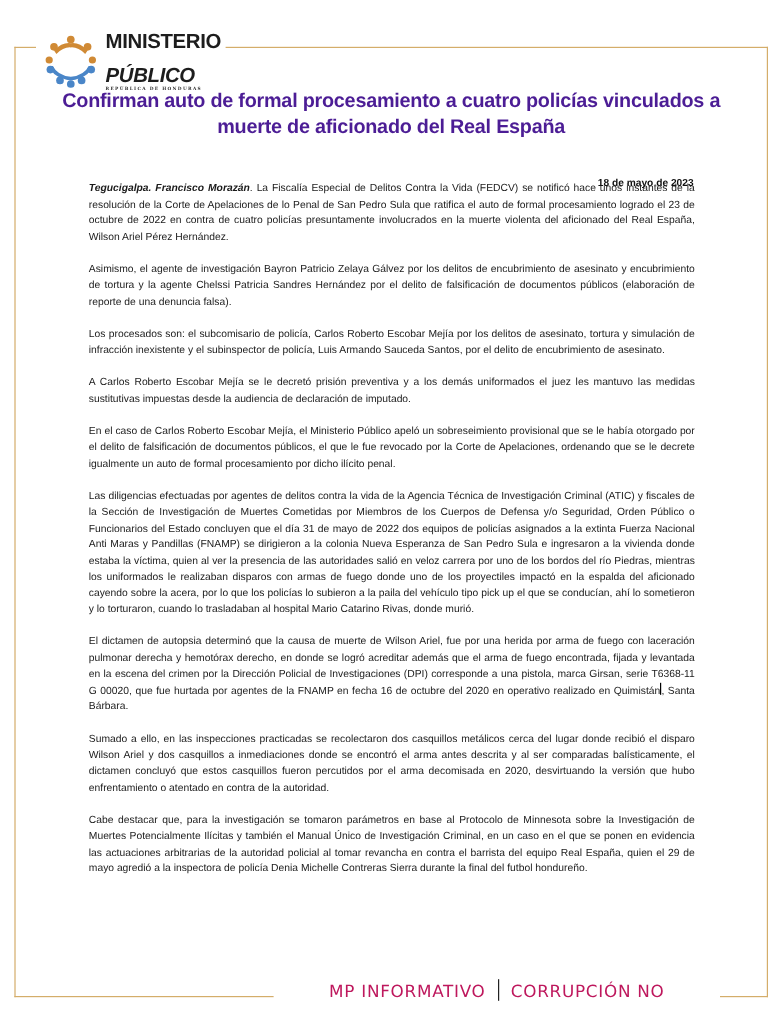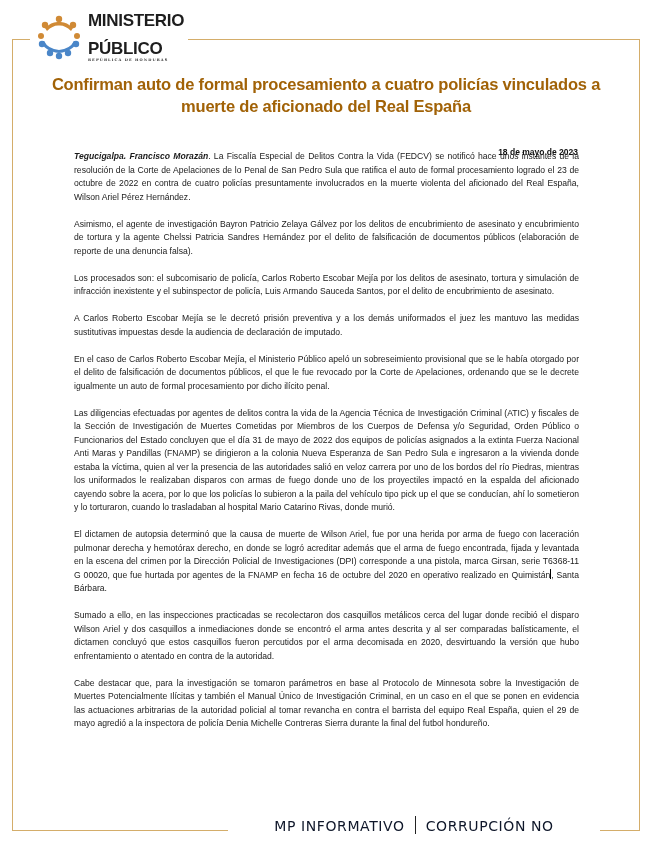--- a/index.html
+++ b/index.html
@@ -6,38 +6,38 @@
   body { width: 652px; height: 845px; position: relative; overflow: hidden;
          font-family: "Liberation Sans", sans-serif; color: #1a1a1a; }
 
   .frame-top-left { position: absolute; left: 12px; top: 39px; width: 18px; height: 1px; background: #d4ad6a; }
   .frame-top-right { position: absolute; left: 188px; top: 39px; width: 452px; height: 1px; background: #d4ad6a; }
   .frame-left { position: absolute; left: 12px; top: 39px; width: 1px; height: 792px; background: #d4ad6a; }
   .frame-right { position: absolute; left: 639px; top: 39px; width: 1px; height: 792px; background: #d4ad6a; }
   .frame-bottom-left { position: absolute; left: 12px; top: 830px; width: 216px; height: 1px; background: #d4ad6a; }
   .frame-bottom-right { position: absolute; left: 600px; top: 830px; width: 40px; height: 1px; background: #d4ad6a; }
 
-  .logo { position: absolute; left: 36px; top: 12px; display: flex; align-items: center; }
+  .logo { position: absolute; left: 36px; top: 26px; display: flex; align-items: center; }
   .logo svg { width: 46px; height: 46px; }
   .logo-text { margin-left: 6px; line-height: 1; }
   .logo-line1, .logo-line2 { font-family: "Liberation Sans", sans-serif; font-weight: bold; font-size: 17px; color: #1d1d1d; letter-spacing: -0.3px; }
-  .logo-line2 { margin-top: 11px; }
+  .logo-line2 { margin-top: 11px; font-style: italic; }
   .logo-sub { font-family: "DejaVu Serif", serif; font-size: 3.6px; letter-spacing: 1.1px; color: #333; margin-top: 2px; font-weight: bold; }
 
   .title { position: absolute; left: 40px; width: 572px; top: 73px; text-align: center;
-           color: #a16207; font-weight: bold; font-size: 16.5px; line-height: 22px; letter-spacing: -0.2px; }
+           color: #4c1d95; font-weight: bold; font-size: 16.5px; line-height: 22px; letter-spacing: -0.2px; }
   .date { position: absolute; right: 74px; top: 119px; font-size: 8.5px; font-weight: bold; color: #111; margin-top: 28px; }
 
   .body { position: absolute; left: 74px; width: 505px; top: 150px; font-size: 8.6px; line-height: 13.5px; text-align: justify; color: #1a1a1a; }
   .body p { margin: 0 0 13.5px 0; }
   .body b { font-weight: bold; font-style: italic; }
   .cursor { display: inline-block; width: 1px; height: 10px; background: #000; vertical-align: -1px; }
 
   .footer { position: absolute; left: 228px; width: 372px; top: 816px; text-align: center;
-            font-size: 14px; color: #0f172a; letter-spacing: 0.6px; font-family: "DejaVu Sans", sans-serif; }
+            font-size: 14px; color: #be185d; letter-spacing: 0.6px; font-family: "DejaVu Sans", sans-serif; }
   .footer .sep { display: inline-block; width: 1px; height: 18px; background: #222; margin: 0 10px; vertical-align: -3px; }
 </style>
 </head>
 <body>
 
 <div class="frame-top-left"></div>
 <div class="frame-top-right"></div>
 <div class="frame-left"></div>
 <div class="frame-right"></div>
 <div class="frame-bottom-left"></div>

